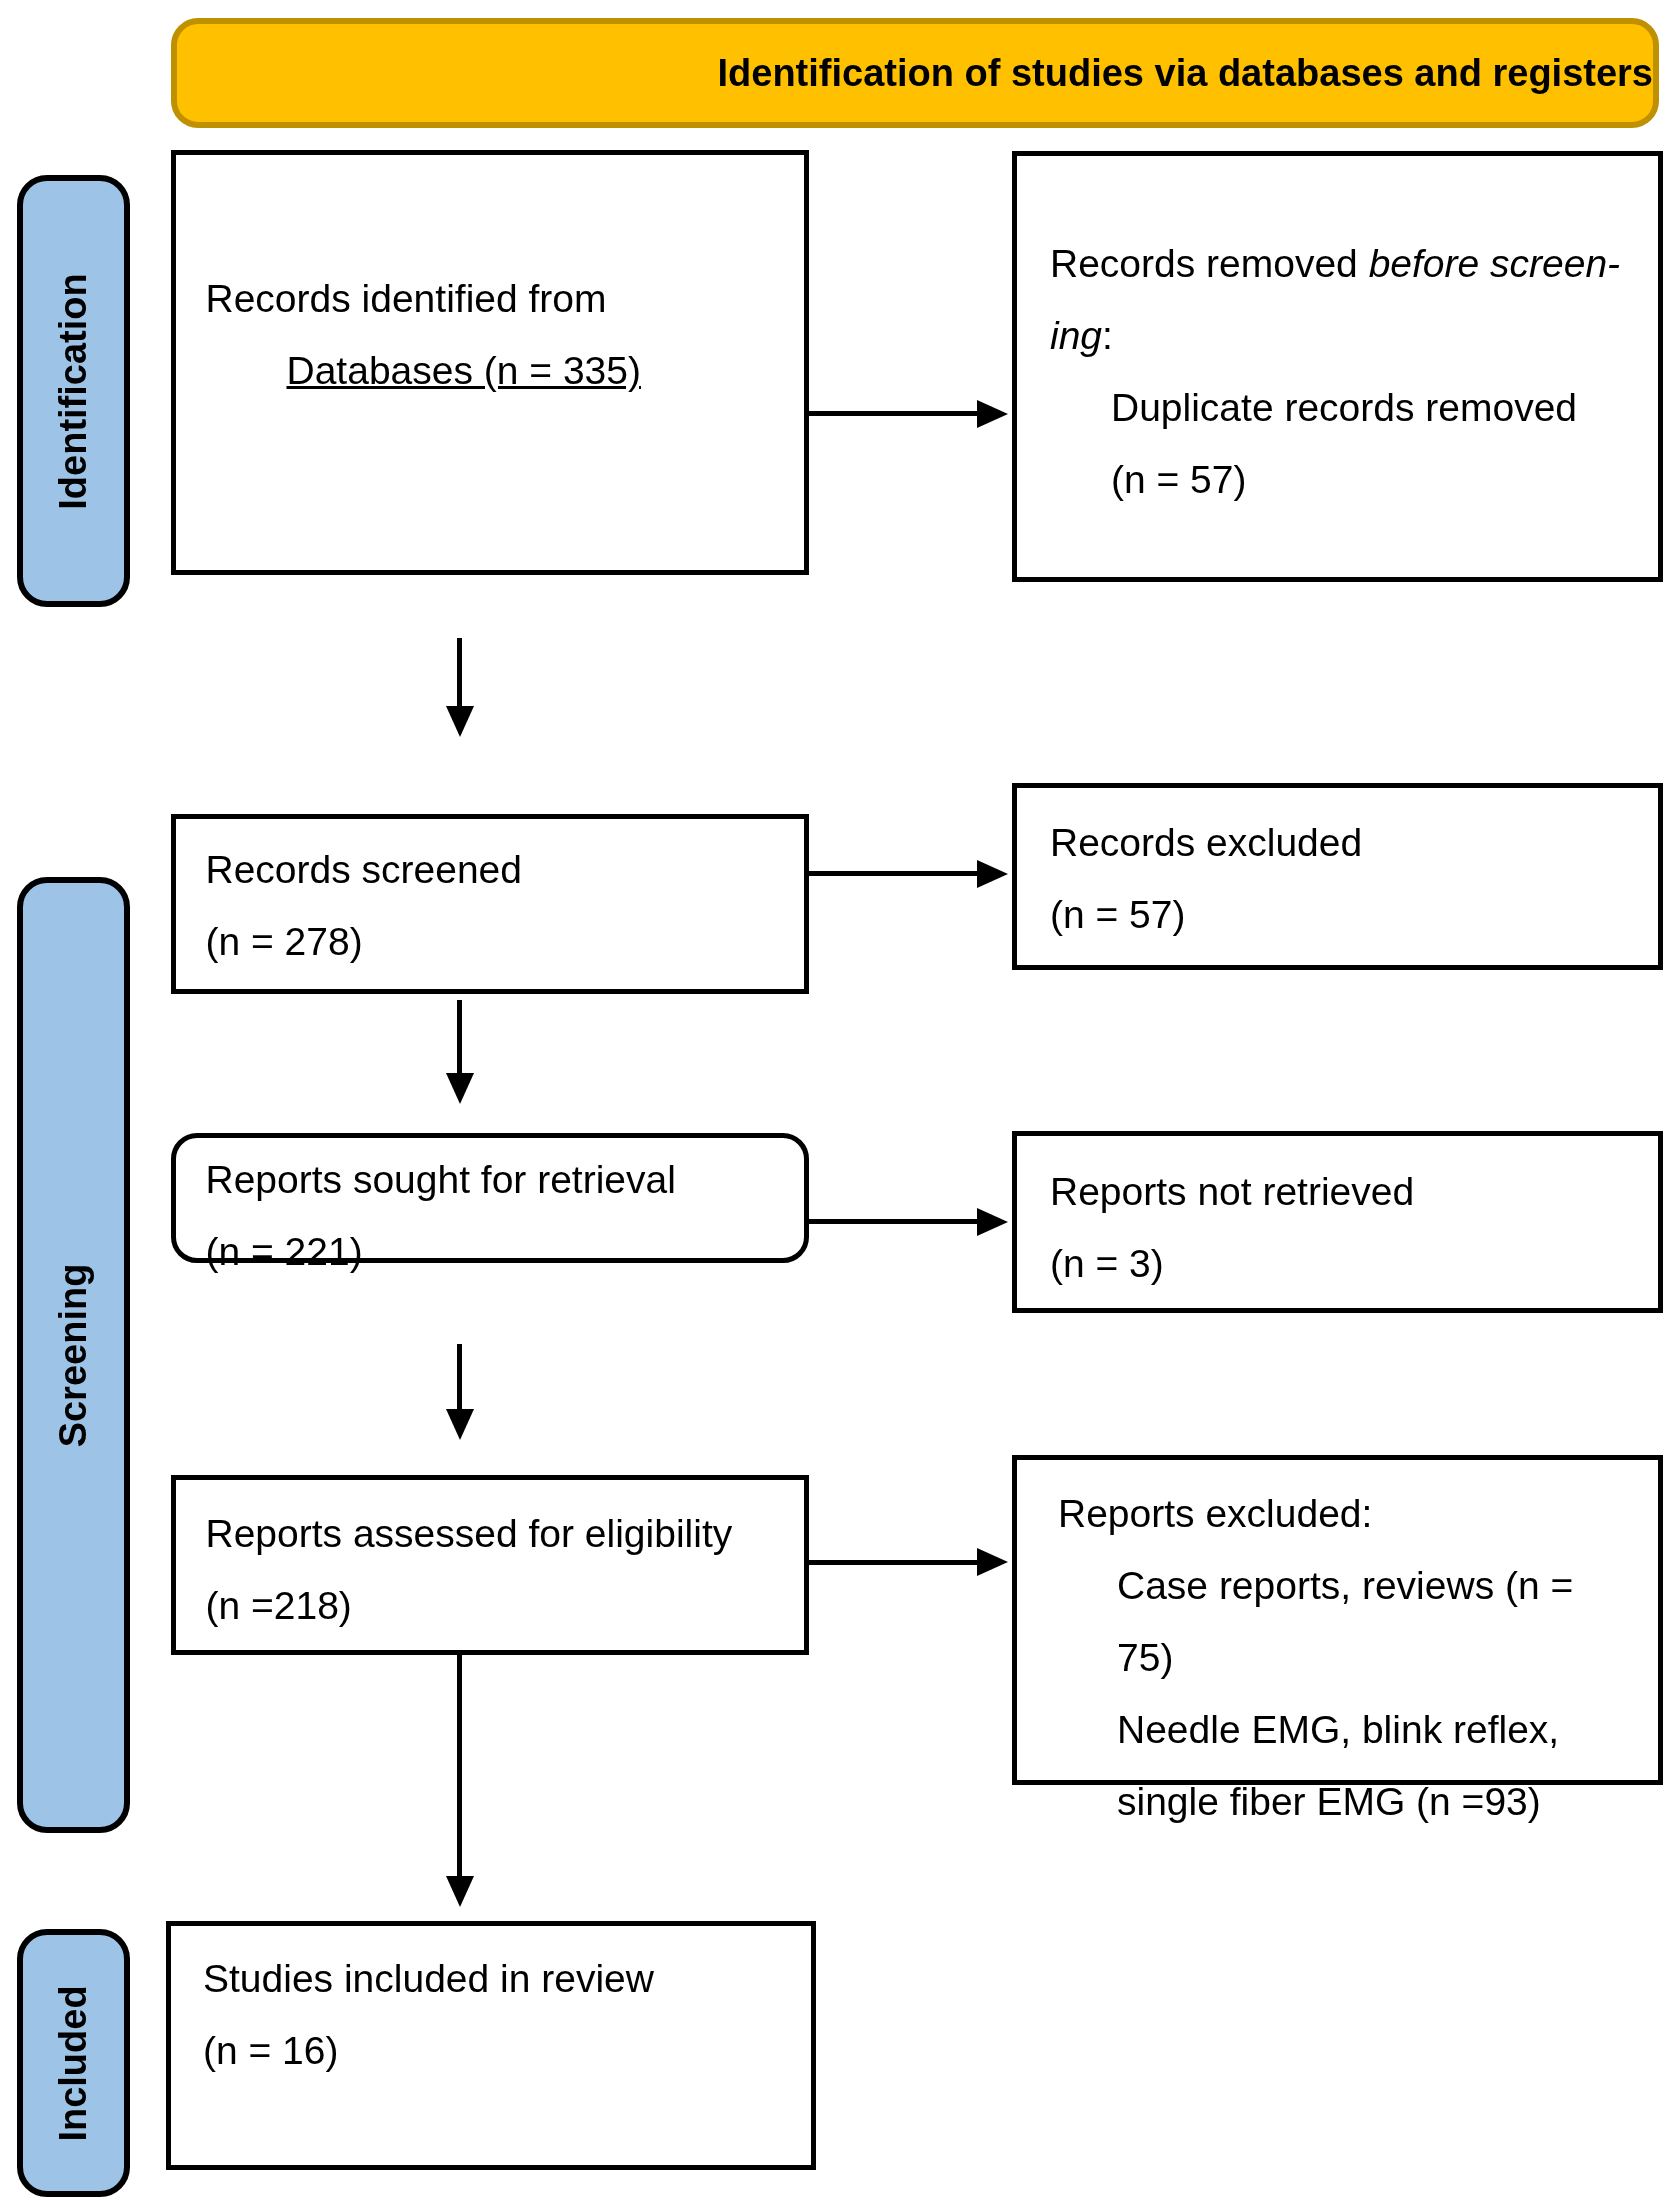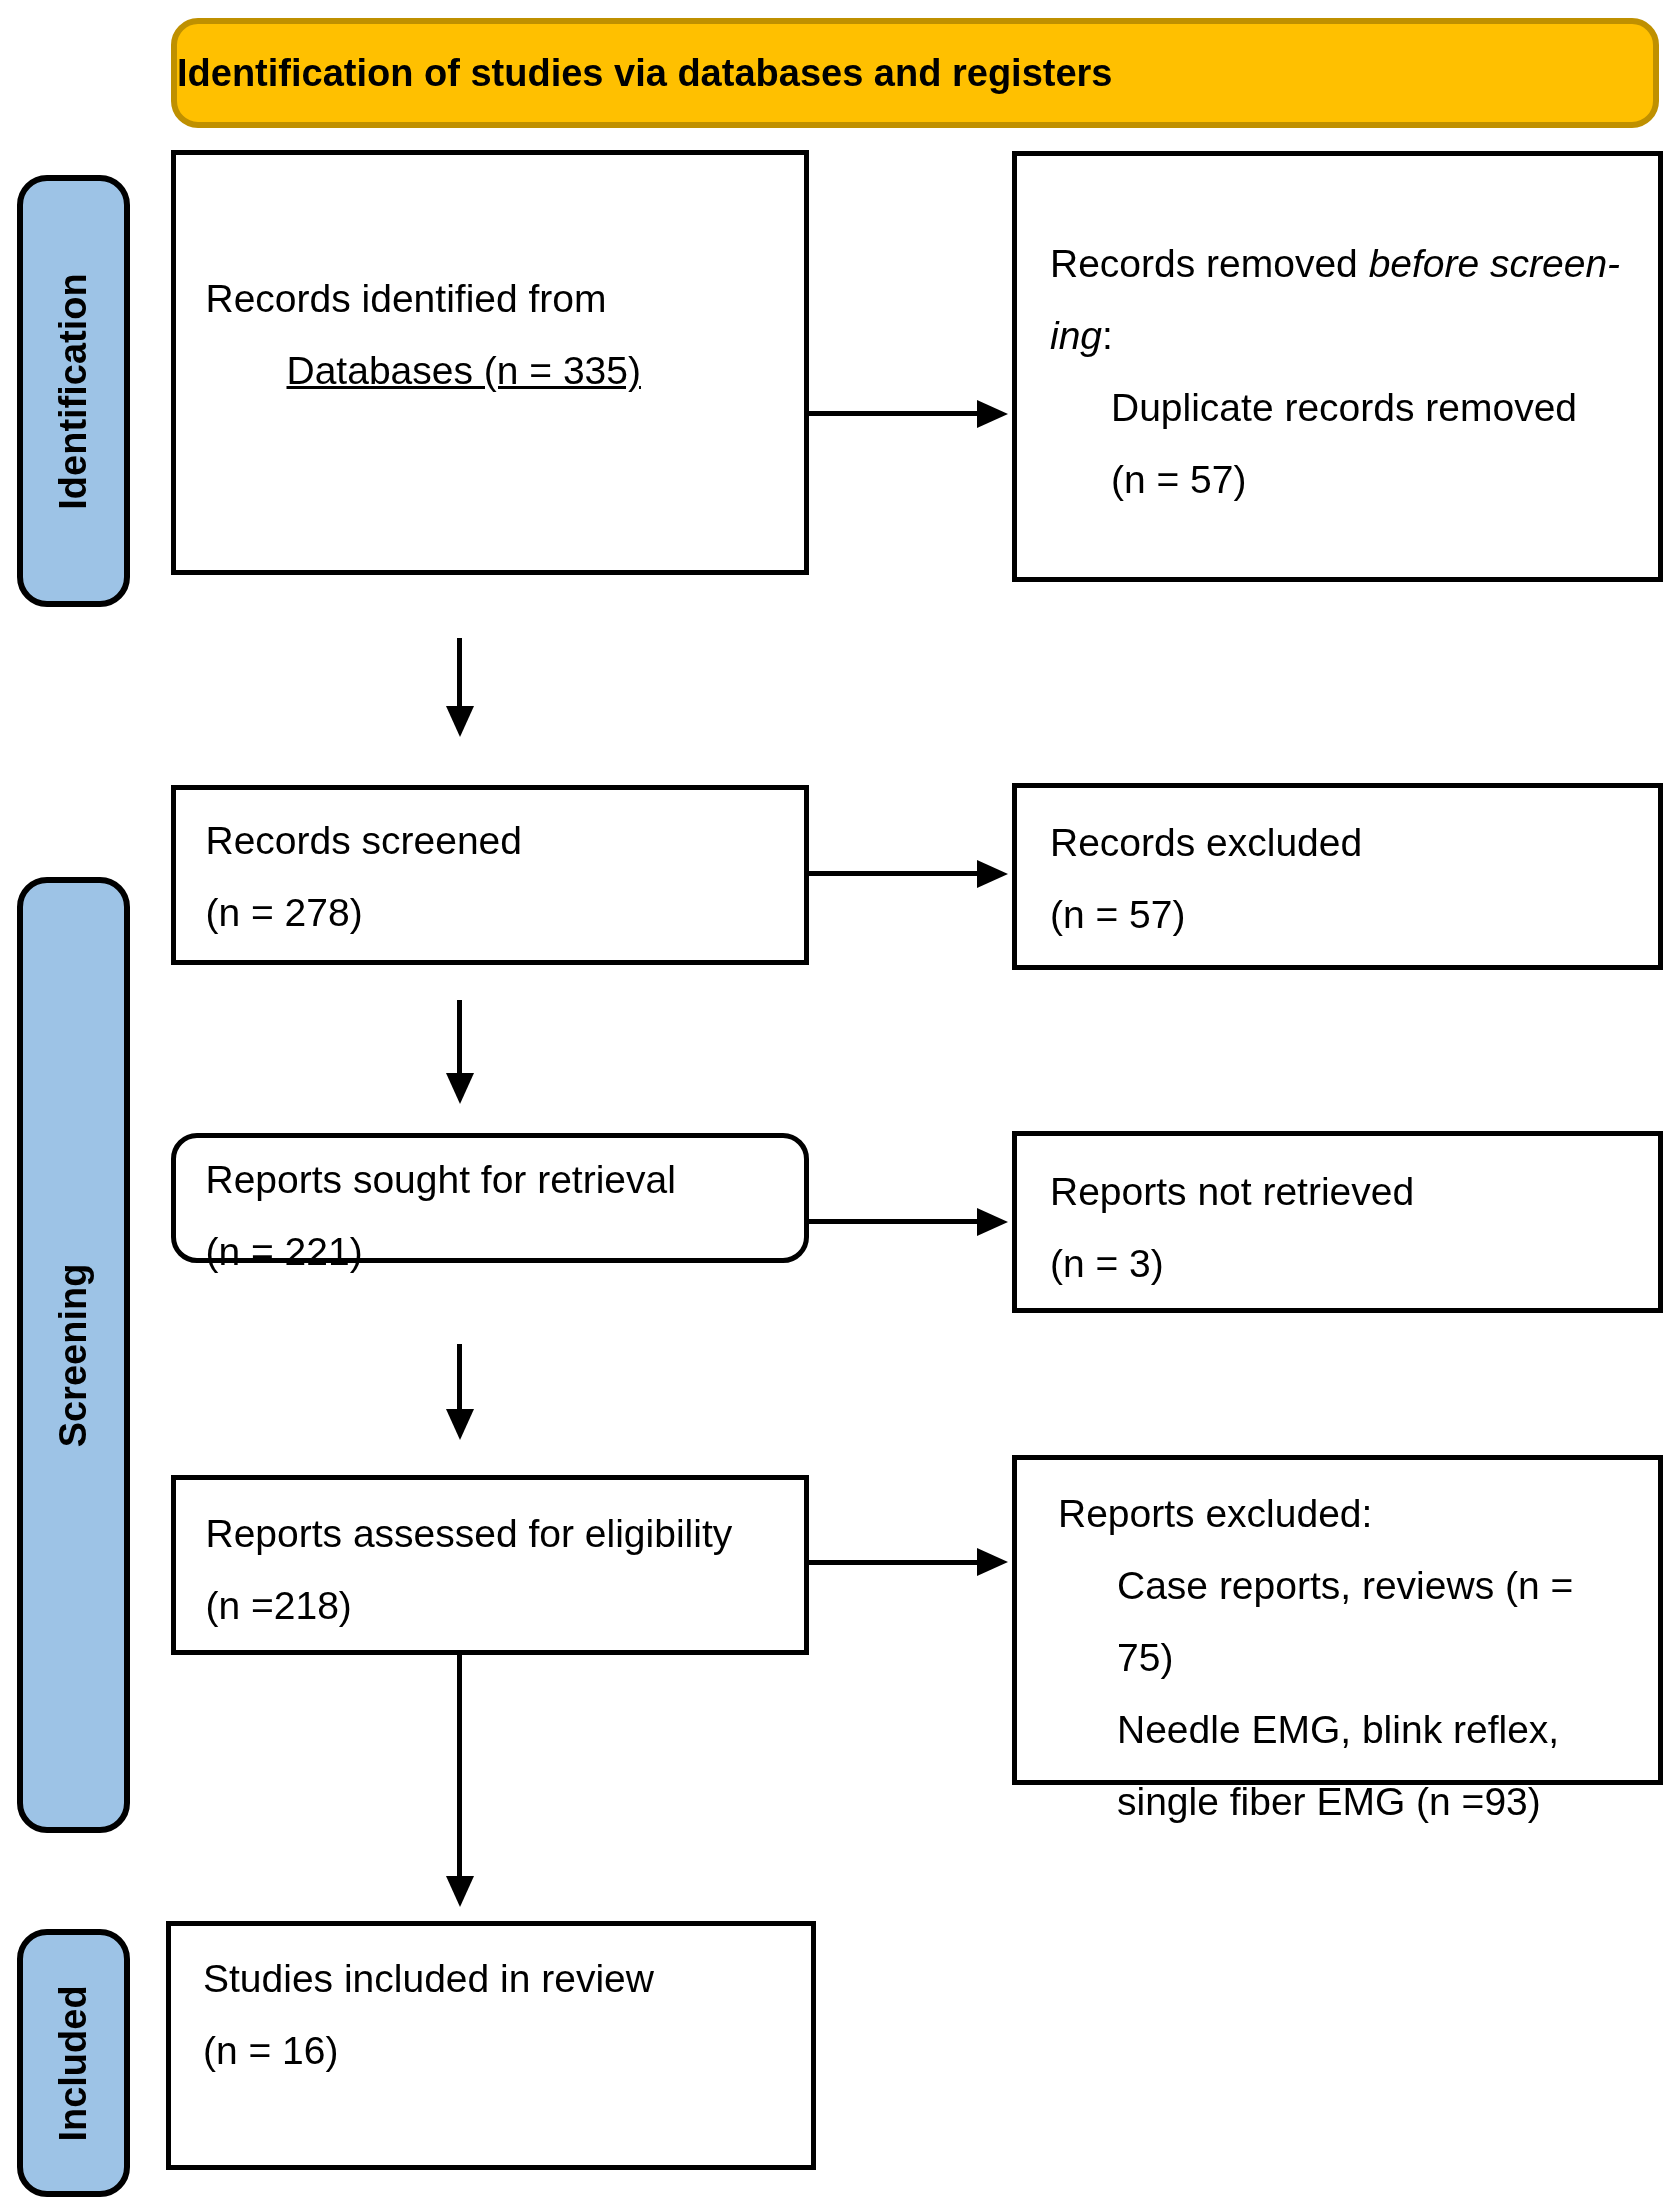--- a/index.html
+++ b/index.html
@@ -13,21 +13,21 @@
     overflow:hidden;
   }
   
   .banner{
     position:absolute;
     left:171px; top:18px; width:1488px; height:110px;
     background:#FFC000;
     border:6.2px solid #BF9000;
     border-radius:27px;
     box-sizing:border-box;
-    display:flex; align-items:center; justify-content:flex-start;
+    display:flex; align-items:center; justify-content:flex-end;
     font-size:38px; font-weight:bold;
   }
   
   .stage{
     position:absolute;
     left:17px; width:113px;
     background:#9DC3E6;
     border:6.2px solid #000;
     border-radius:30px;
     box-sizing:border-box;
@@ -48,21 +48,21 @@
     border:5.7px solid #000;
     box-sizing:border-box;
     font-size:39px;
     line-height:72px;
     padding-right:15.5px;
   }
   .col-left{ left:171px; width:638px; }
   .col-right{ left:1012px; width:651px; }
   .box-records-identified{ top:150px; height:425px; padding-top:108px; padding-left:29.5px; }
   .box-records-removed{ top:151px; height:431px; padding-top:72px; padding-left:33px; }
-  .box-records-screened{ top:785px; height:180px; padding-top:15px; padding-left:29.5px; }
+  .box-records-screened{ top:814px; height:180px; padding-top:15px; padding-left:29.5px; }
   .box-records-excluded{ top:783px; height:187px; padding-top:18.6px; padding-left:33px; }
   .box-reports-sought{ top:1133px; height:130px; padding-top:6px; padding-left:29.5px;border-radius:26px; }
   .box-reports-not-retrieved{ top:1131px; height:182px; padding-top:20px; padding-left:33px; }
   .box-reports-assessed{ top:1475px; height:180px; padding-top:18px; padding-left:29.5px; }
   .box-reports-excluded{ top:1455px; height:330px; padding-top:18px; padding-left:41px; }
   .box-studies-included{ left:166px; width:650px; top:1921px; height:249px; padding-top:17px; padding-left:32px; }
   .indent1{ margin-left:81px;text-decoration:underline; }
   .indent2{ margin-left:61px; }
   .indent3{ margin-left:59px; }
   .it{ font-style:italic; }

